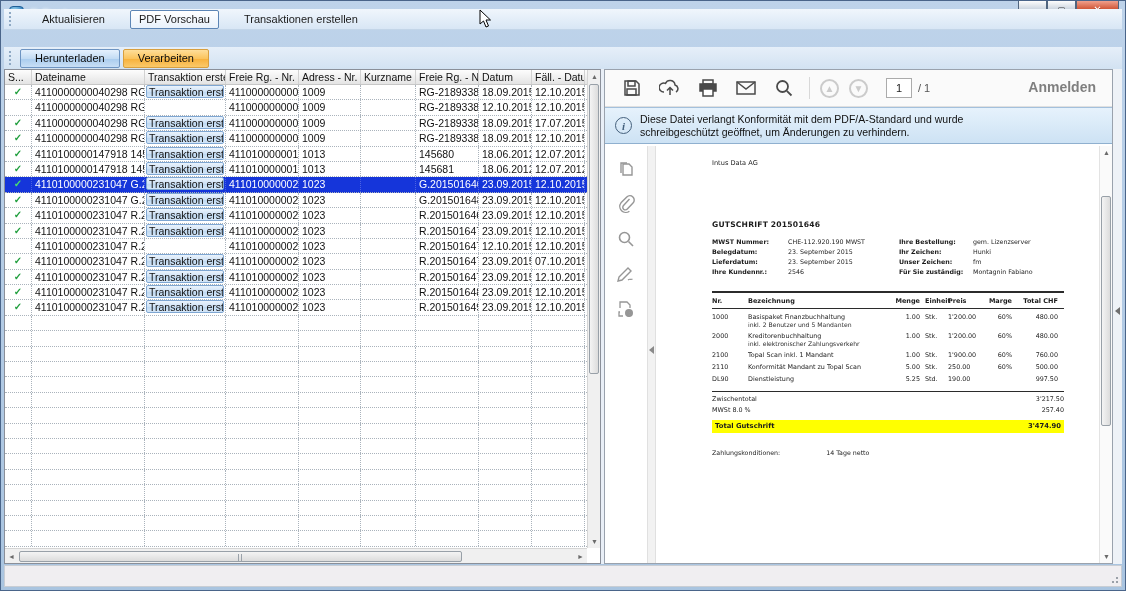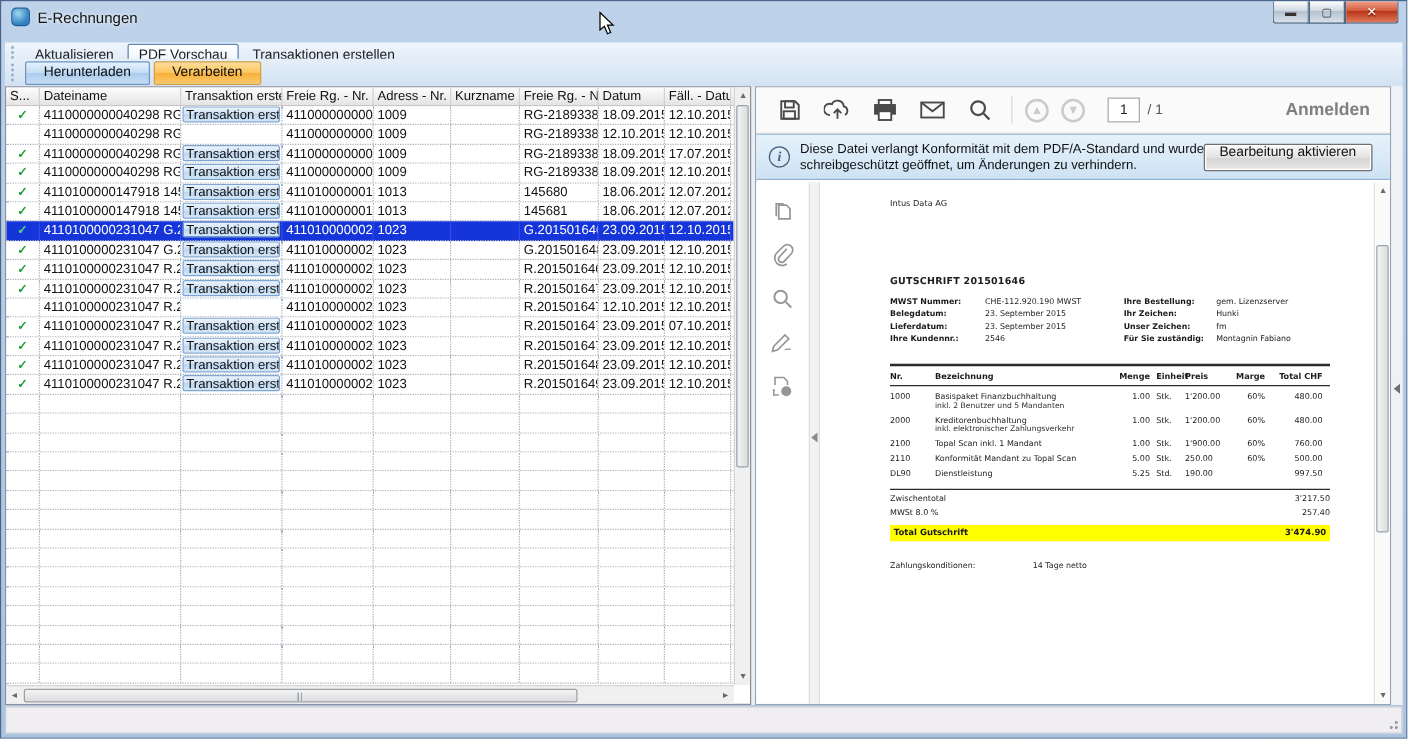--- a/index.html
+++ b/index.html
@@ -11,21 +11,21 @@
   }
   
   .titlebar { position:absolute; left:0; top:0; right:0; height:25px; display:flex; align-items:center; padding-left:8px; }
   .app-icon { width:15px; height:15px; border-radius:4px; background:radial-gradient(circle at 35% 30%, #9fd8ee, #2f7fc1 70%); border:1px solid #1e5e96; margin-right:6px; }
   .title-text { font-size:12px; color:#111; text-shadow:0 0 3px #fff; }
   .win-controls { position:absolute; right:6px; top:0; display:flex; }
   .win-btn { width:29px; height:18px; border:1px solid #50657f; border-top:none; background:linear-gradient(#fdfdfd,#cfd8e2 45%,#b3c0cf 46%,#d8e1ea); display:flex; align-items:center; justify-content:center; font-size:9px; color:#333; }
   .win-btn.min { border-radius:0 0 0 3px; }
   .win-btn.close { width:43px; background:linear-gradient(#f0a08c,#d25a3c 45%,#b83318 46%,#e07a5a); color:#fff; font-size:10px; border-radius:0 0 3px 0; text-shadow:0 1px 1px #7a1d08; }
   
-  .toolbar1 { position:absolute; left:3px; right:3px; top:33px; height:21px; background:linear-gradient(#f0f6fc,#d8e6f5); border-bottom:1px solid #c3d5e8; display:flex; align-items:center; gap:2px; padding-left:2px; }
+  .toolbar1 { position:absolute; left:3px; right:3px; top:8px; height:21px; background:linear-gradient(#f0f6fc,#d8e6f5); border-bottom:1px solid #c3d5e8; display:flex; align-items:center; gap:16px; padding-left:2px; }
   .toolbar2 { position:absolute; left:3px; right:3px; top:46px; height:22px; background:linear-gradient(#e6eff9,#d2e2f2); display:flex; align-items:center; gap:3px; padding-left:2px; }
   .grip { width:5px; height:14px; border-left:2px dotted #8fa9c4; margin:0 3px; }
   .tool-label { font-size:11px; color:#1a1a1a; padding:2px 8px 3px; border:1px solid transparent; }
   .tool-label.selected { border:1px solid #5c85b5; border-radius:2px; background:linear-gradient(#ffffff,#e8f1fb); }
   .btn-blue { font-size:11px; color:#0a0a0a; padding:2px 14px 3px; border:1px solid #6d94c2; border-radius:2px; background:linear-gradient(#e5f1fd,#c3dcf4 50%,#a9ccee 51%,#c8def5); }
   .btn-orange { font-size:11px; color:#0a0a0a; padding:2px 14px 3px; border:1px solid #d89f3e; border-radius:2px; background:linear-gradient(#fede9a,#fbc45d 50%,#f7b03a 51%,#fbc96a); }
   
   .main { position:absolute; left:3px; right:3px; top:68px; height:495px; display:flex; background:#e9eff7; }
   
   .left-panel { position:relative; width:597px; background:#fff; border:1px solid #8a8f99; margin-right:3px; }
@@ -552,21 +552,20 @@
         <span class="circ">▲</span>
         <span class="circ">▼</span>
         <span class="page-box">1</span>
         <span class="page-total">/ 1</span>
         <span class="anmelden">Anmelden</span>
       </div>
 
       <div class="notif">
         <span class="info-ic">i</span>
         <span class="notif-text">Diese Datei verlangt Konformität mit dem PDF/A-Standard und wurde schreibgeschützt geöffnet, um Änderungen zu verhindern.</span>
-        <span class="notif-btn">Bearbeitung aktivieren</span>
       </div>
 
       <div class="pdf-body">
         <div class="side-icons">
           <span class="side-ic">
             <svg width="18" height="18" viewBox="0 0 18 18" fill="none" stroke="#969696" stroke-width="1.4">
               <path d="M6 4 h6 l3 3 v8 h-9 z"></path>
                 <path d="M4 13 v-10 h6"></path>
               </svg>
             </span>

